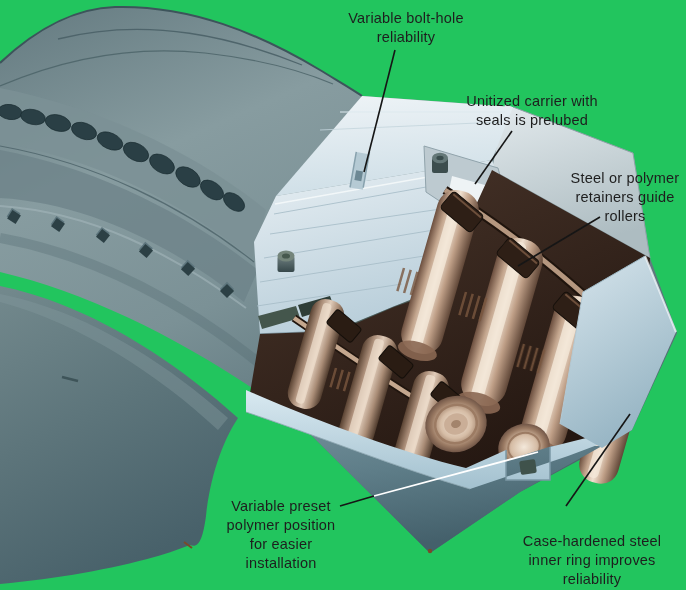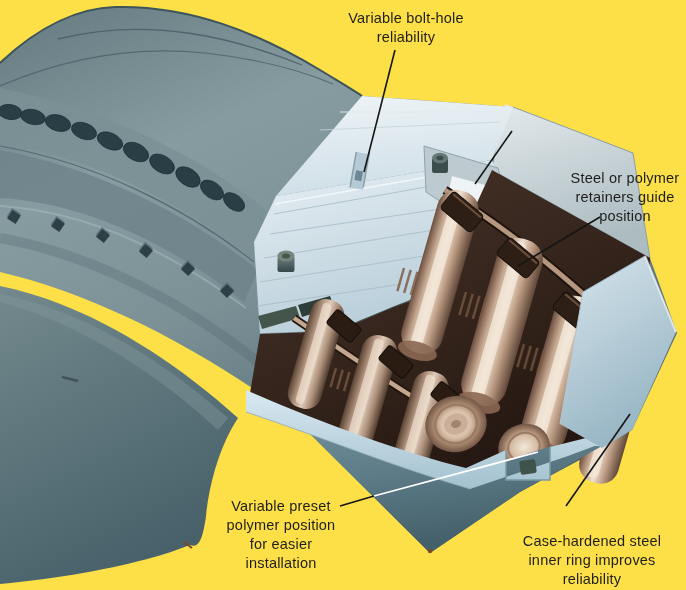--- a/index.html
+++ b/index.html
@@ -1,16 +1,16 @@
 <!DOCTYPE html>
 <html><head>
 <meta charset="utf-8">
 <style>
   html,body{margin:0;padding:0;background:#ffffff;}
-  #stage{position:relative;width:686px;height:590px;background:#fde047;overflow:hidden;
+  #stage{position:relative;width:686px;height:590px;background:#22c55e;overflow:hidden;
          font-family:"Liberation Sans", sans-serif;}
   #stage svg{position:absolute;left:0;top:0;}
   .label{position:absolute;transform:translateX(-50%);text-align:center;
          font-size:14.5px;line-height:19px;color:#1e1e1e;white-space:nowrap;
          letter-spacing:0.2px;}
   .label span{display:block;}
 </style>
 </head>
 <body>
 
@@ -327,24 +327,28 @@
     <path d="M340,506 L374,496"></path>
     <path d="M374,496 L538,452" stroke="#ffffff" stroke-width="1.8"></path>
     <path d="M566,506 L630,414"></path>
   </g>
 </svg>
 
 <div class="label" style="left:406px;top:9px">
   <span>Variable bolt-hole</span>
   <span>reliability</span>
 </div>
+<div class="label" style="left:532px;top:92px">
+  <span>Unitized carrier with</span>
+  <span>seals is prelubed</span>
+</div>
 <div class="label" style="left:625px;top:169px">
   <span>Steel or polymer</span>
   <span>retainers guide</span>
-  <span>position</span>
+  <span>rollers</span>
 </div>
 <div class="label" style="left:281px;top:497px">
   <span>Variable preset</span>
   <span>polymer position</span>
   <span>for easier</span>
   <span>installation</span>
 </div>
 <div class="label" style="left:592px;top:532px">
   <span>Case-hardened steel</span>
   <span>inner ring improves</span>

